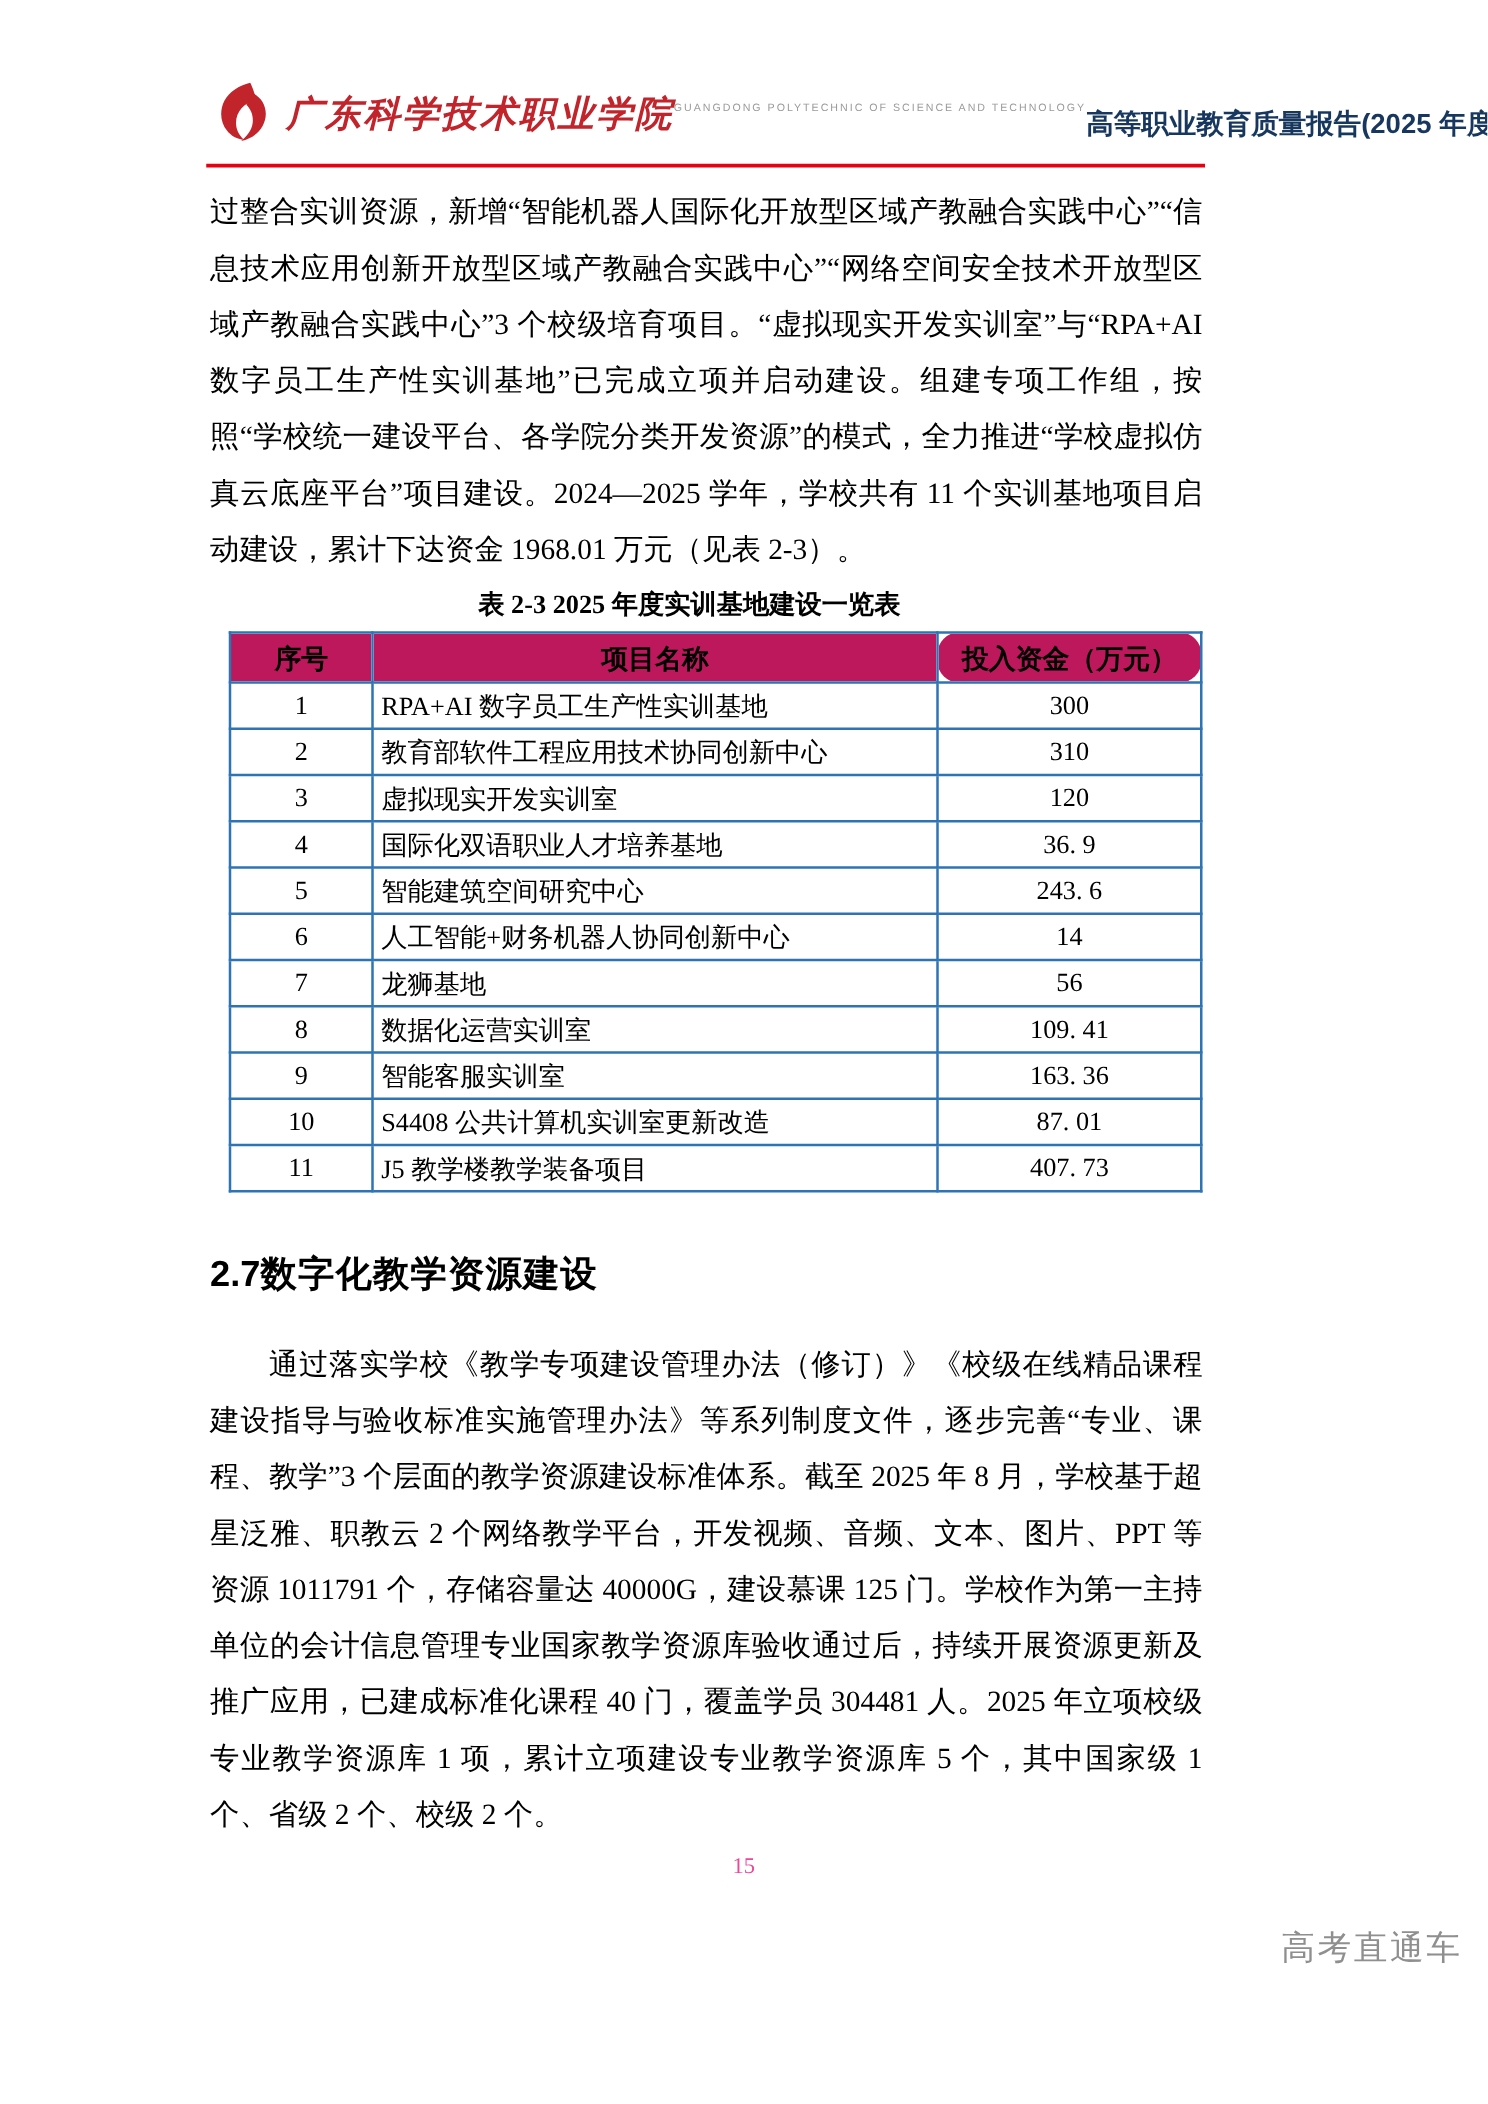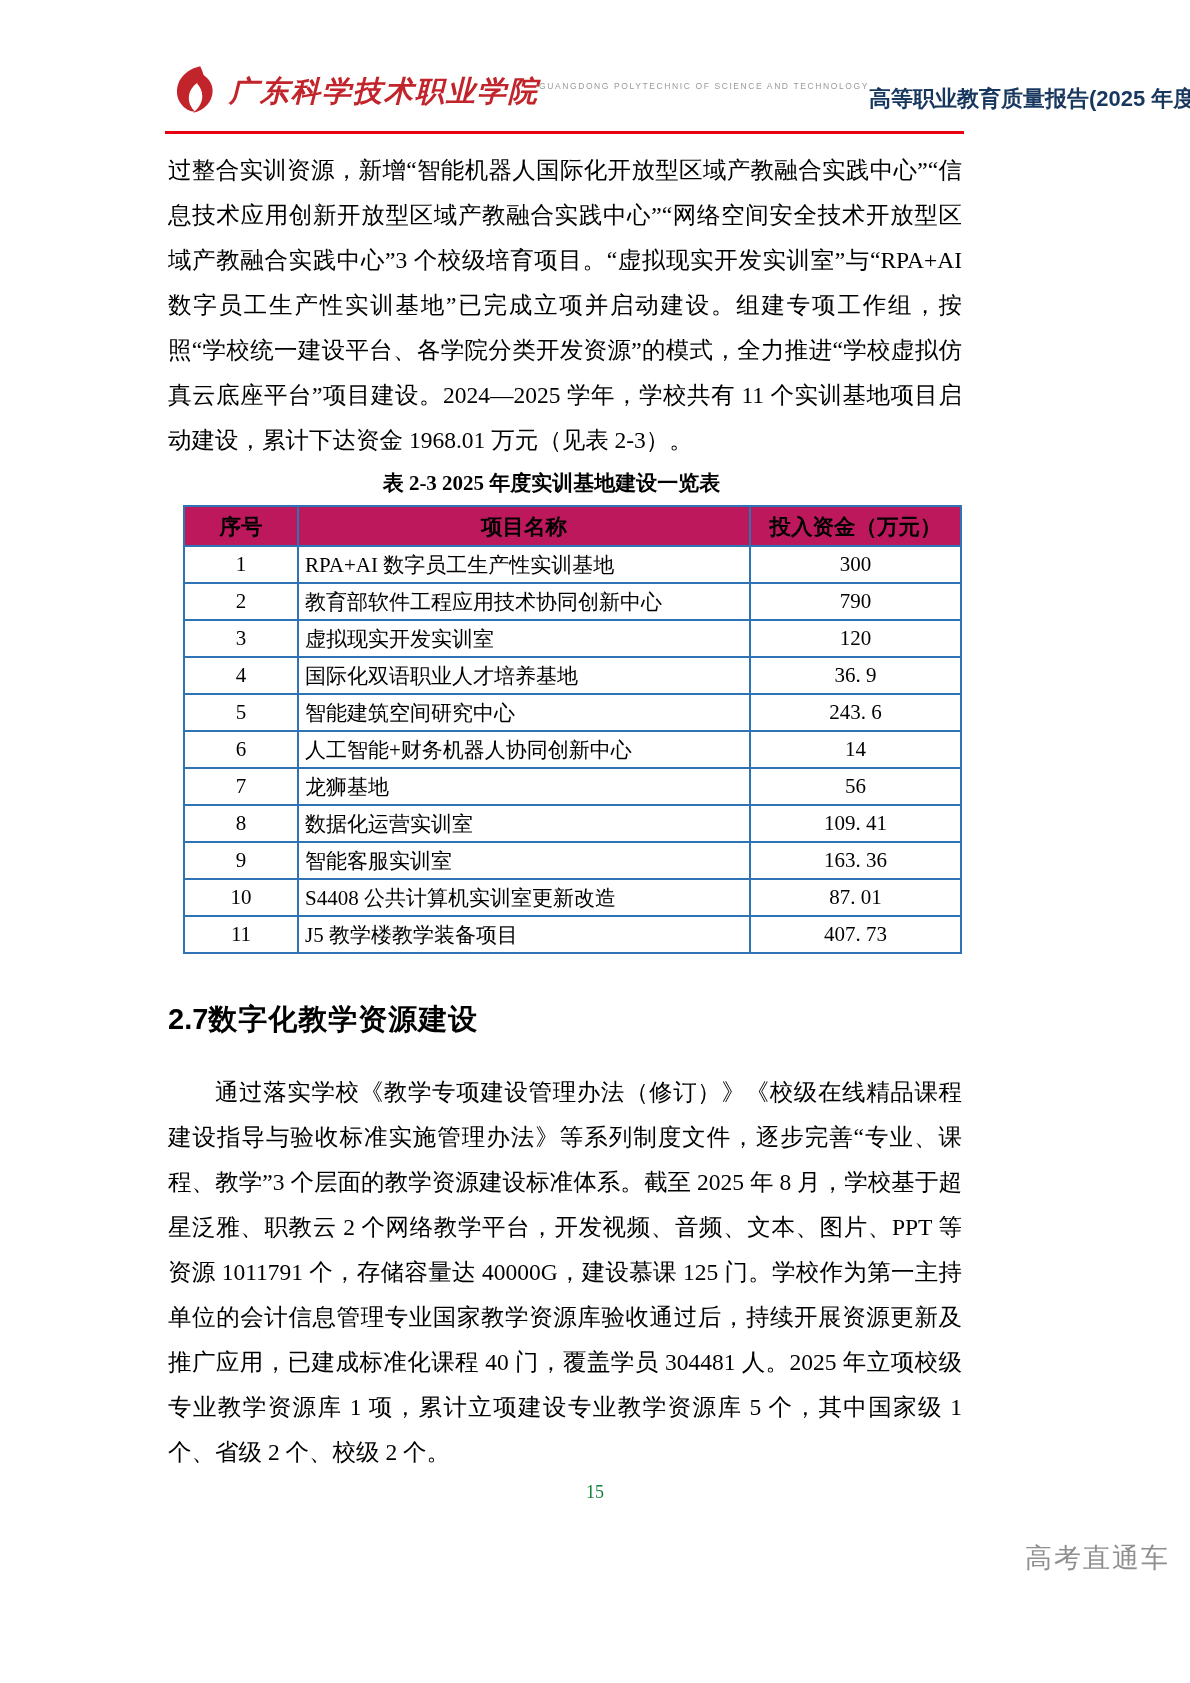--- a/index.html
+++ b/index.html
@@ -97,42 +97,42 @@
   }
   table.base-table th{
     background:#be185d;
     font-weight:bold;
     text-align:center;
     height:38px;
     font-size:21.5px;
   }
   table.base-table th.h0{width:100px;}
   table.base-table th.h1{width:438px;}
-  table.base-table th.h2{width:197px;}
+  table.base-table th.h2{width:197px;border-radius:17px;}
   td.col0{text-align:center;}
   td.col1{text-align:left;padding-left:12px;}
   td.col2{text-align:center;}
   
   .section-heading{
     margin:46px 0 0 0;
     font-family:"Liberation Sans","DejaVu Sans",sans-serif;
     font-weight:bold;
     font-size:29px;
     color:#000;
     letter-spacing:1px;
   }
   .section-heading .sec-num{letter-spacing:0;}
   .para2{margin-top:30px;}
   
   .page-number{
     position:absolute;
     top:1482px;left:0;right:0;
     text-align:center;
     font-size:18px;
-    color:#15803d;
+    color:#ec4899;
   }
   .watermark{
     position:absolute;
     top:1540px;right:20px;
     font-family:"Liberation Sans","DejaVu Sans",sans-serif;
     font-size:27px;
     color:#8f8f8f;
     letter-spacing:2px;
   }
 </style>
@@ -174,21 +174,21 @@
       </thead>
       <tbody id="table-body">
           <tr>
             <td class="col0">1</td>
             <td class="col1">RPA+AI 数字员工生产性实训基地</td>
             <td class="col2">300</td>
           </tr>
           <tr>
             <td class="col0">2</td>
             <td class="col1">教育部软件工程应用技术协同创新中心</td>
-            <td class="col2">790</td>
+            <td class="col2">310</td>
           </tr>
           <tr>
             <td class="col0">3</td>
             <td class="col1">虚拟现实开发实训室</td>
             <td class="col2">120</td>
           </tr>
           <tr>
             <td class="col0">4</td>
             <td class="col1">国际化双语职业人才培养基地</td>
             <td class="col2">36. 9</td>

